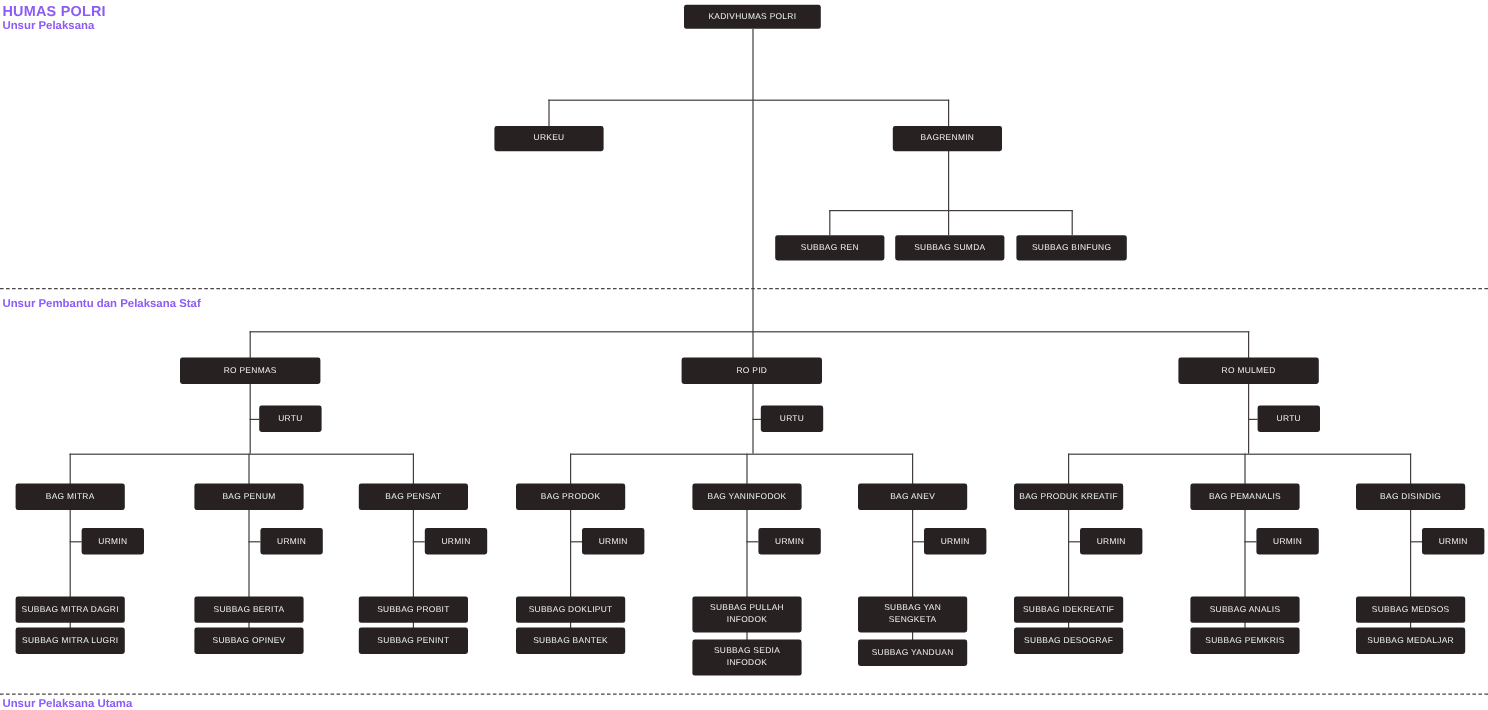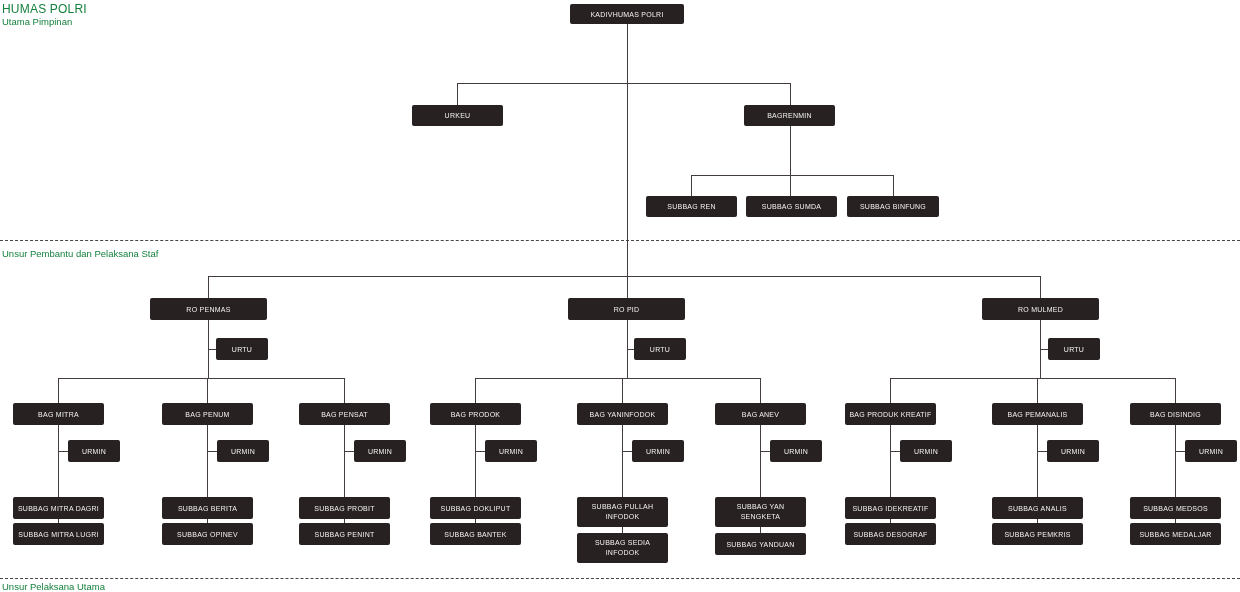--- a/index.html
+++ b/index.html
@@ -24,33 +24,33 @@
     white-space:nowrap;
   }
   .node.tall { white-space:normal; line-height:1.5; padding:0 9px; }
   .vline, .hline { position:absolute; background:#433d3d; z-index:1; }
   .vline { width:1px; }
   .hline { height:1px; }
   .dashed {
     position:absolute; left:0; width:1240px; height:0;
     border-top:1px dashed #4a4444; z-index:1;
   }
-  .heading { position:absolute; color:#15803d; font-weight:normal; z-index:3; }
+  .heading { position:absolute; color:#8b5cf6; font-weight:bold; z-index:3; }
   .title   { left:2px; top:2px;  font-size:12px; letter-spacing:.2px; }
   .sub1    { left:2px; top:16px; font-size:9.5px; }
   .sub2    { left:2px; top:248px; font-size:9.5px; }
   .sub3    { left:2px; top:581px; font-size:9.5px; }
 </style>
 </head>
 <body>
 
 <div class="stage">
 
   <div class="heading title">HUMAS POLRI</div>
-  <div class="heading sub1">Utama Pimpinan</div>
+  <div class="heading sub1">Unsur Pelaksana</div>
   <div class="heading sub2">Unsur Pembantu dan Pelaksana Staf</div>
   <div class="heading sub3">Unsur Pelaksana Utama</div>
 
   <div class="dashed" style="top:240px"></div>
   <div class="dashed" style="top:578px"></div>
 
   <div class="vline" style="left:627px;top:24px;height:354px"></div>
   <div class="hline" style="left:457px;top:83px;width:334px"></div>
   <div class="vline" style="left:457px;top:83px;height:22px"></div>
   <div class="vline" style="left:790px;top:83px;height:113px"></div>

